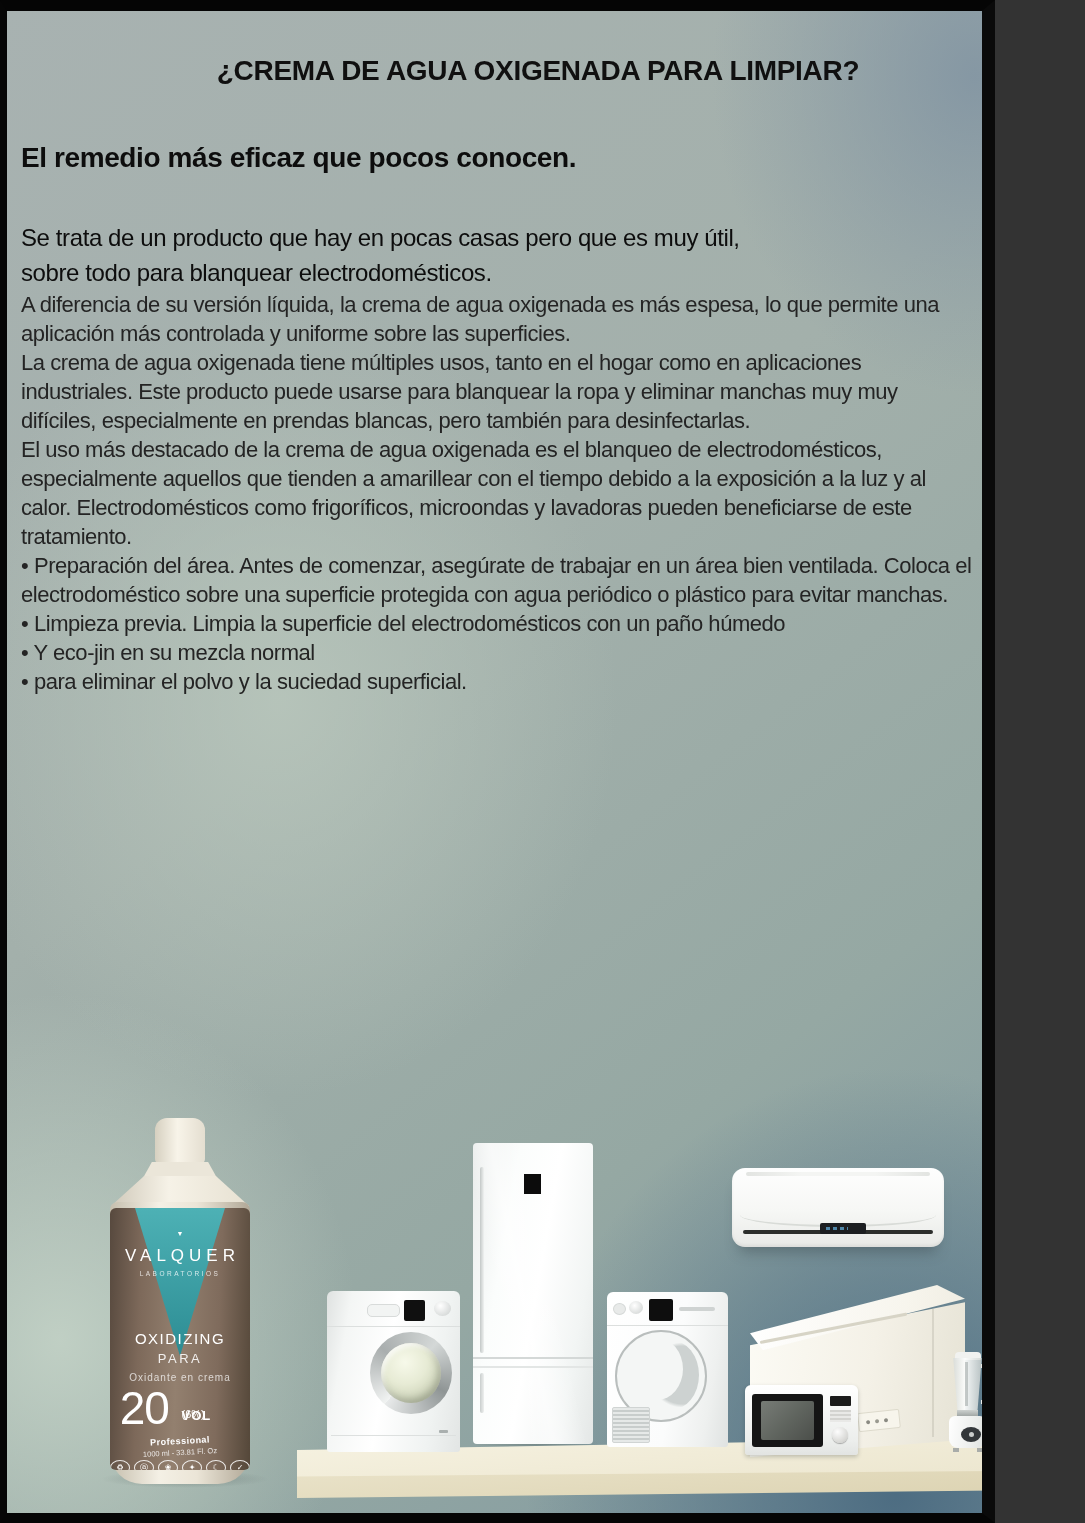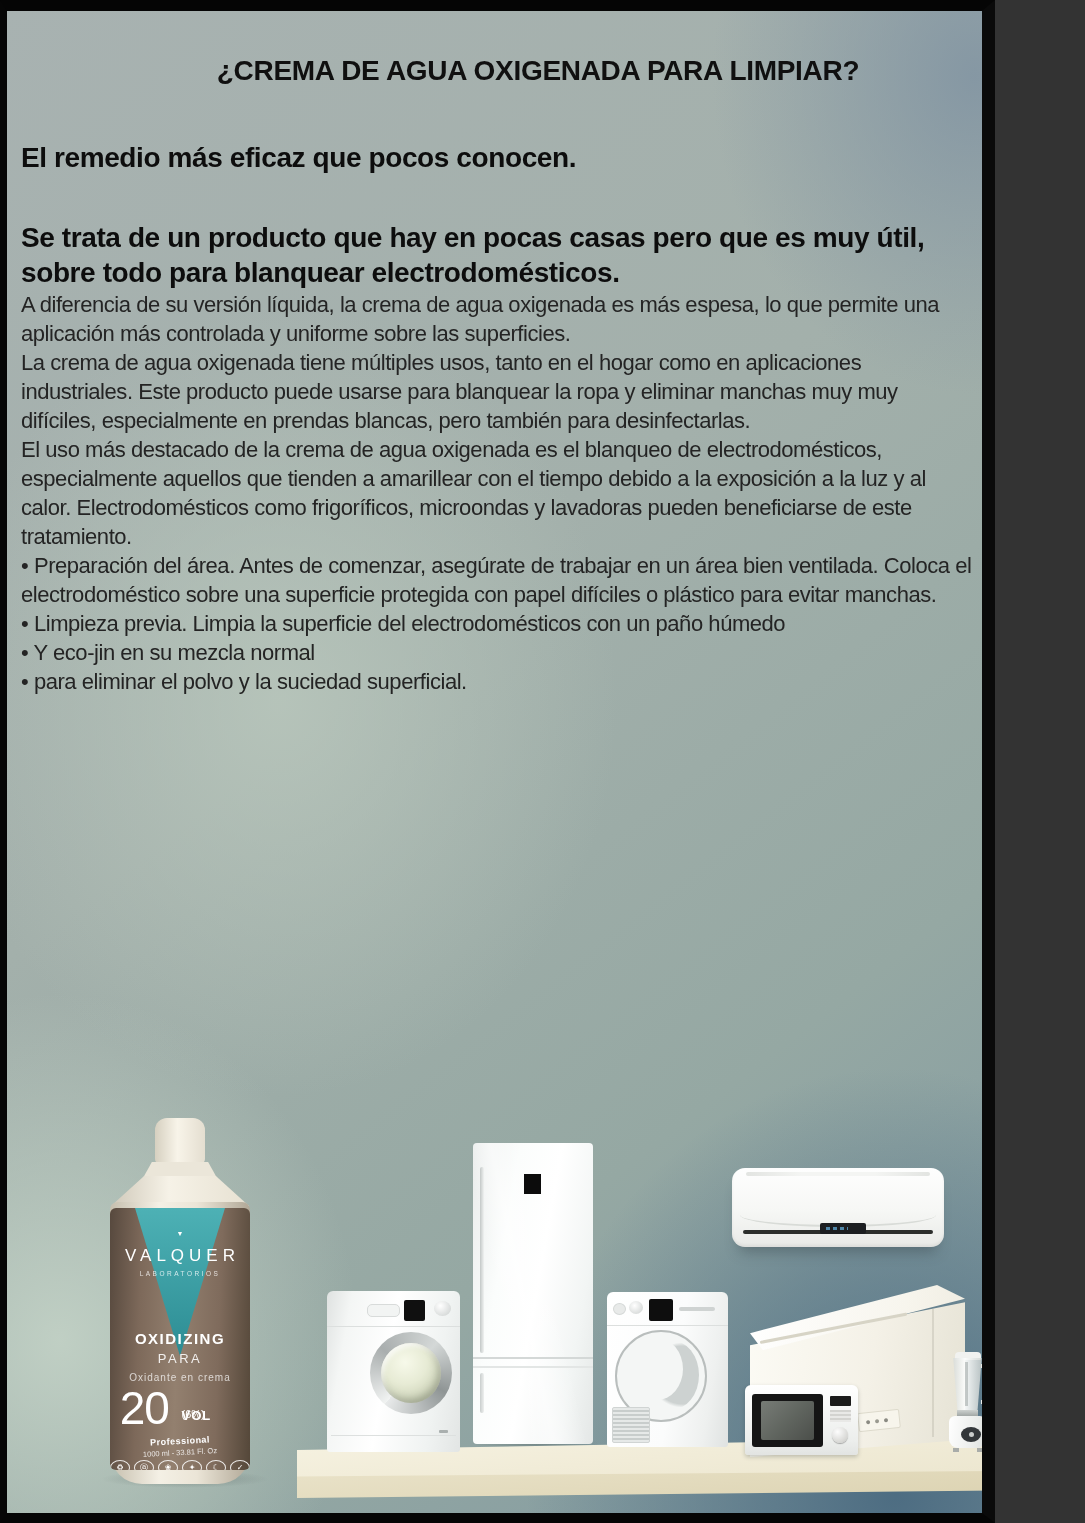--- a/index.html
+++ b/index.html
@@ -18,21 +18,21 @@
     border-top:11px solid #050505; border-left:7px solid #060606;
     border-right:13px solid #0a0a0a; border-bottom:10px solid #050505;
   }
   
   .doc { position:absolute; left:21px; top:0; width:1034px; z-index:5; }
   .doc h1 {
     margin:54px 0 0; text-align:center; font-size:28px; line-height:34px;
     font-weight:700; color:#101010; letter-spacing:-.3px;
   }
   .h2 { margin:52px 0 0; font-size:28px; line-height:35px; font-weight:700; color:#0d0d0d; letter-spacing:-.4px; }
-  .h3 { margin:45px 0 0; font-size:28px; line-height:35px; font-weight:700; color:#0d0d0d; letter-spacing:-.4px; white-space:pre-line; }
+  .h3 { margin:45px 0 0; font-size:24px; line-height:35px; font-weight:400; color:#0d0d0d; letter-spacing:-.4px; white-space:pre-line; }
   .doc p {
     margin:0; font-size:22px; line-height:29px; color:#242424;
     letter-spacing:-.45px; white-space:pre-line;
   }
   .p1{margin-top:38px}.p2{margin-top:30px}.p3{margin-top:30px}.p4{margin-top:30px}
   .p5{margin-top:32px}.p6{margin-top:33px}
   .b1{margin-top:36px}.b2{margin-top:30px}.b3{margin-top:4px}.b4{margin-top:3px}
   
   .scene { position:absolute; inset:0; z-index:2; }
   .scene * { position:absolute; }
@@ -56,21 +56,21 @@
   .bottle-body { left:5px; top:84px; width:140px; height:282px; border-radius:8px 8px 32px 32px;
     background:linear-gradient(90deg,#c6bfae,#f4f0e5 35%,#ebe5d7 62%,#b1a897); }
   .bottle-label { left:5px; top:90px; width:140px; height:262px; border-radius:6px;
     background:linear-gradient(92deg,#57493e,#7d695a 22%,#93806f 48%,#7f6b5c 76%,#544739); overflow:hidden; }
   .brand-tri { left:25px; top:0; width:90px; height:148px;
     clip-path:polygon(0 0,100% 0,50% 100%); background:linear-gradient(180deg,#4db1b5,#2c8c93); }
   .bottle-label span, .bottle-label div.t { position:absolute; left:0; width:100%; text-align:center; color:#fff; }
   .brand-mark { top:22px; font-size:7px; }
   .brand { top:38px; font-size:17px; letter-spacing:5px; text-indent:5px; }
   .brand-sub { top:62px; font-size:6.5px; letter-spacing:2.5px; color:rgba(255,255,255,.78) !important; }
-  .l-oxidizing { top:122px; font-size:15px; font-weight:700; letter-spacing:1.5px; }
+  .l-oxidizing { top:122px; font-size:15px; font-weight:400; letter-spacing:1.5px; }
   .l-cream { top:143px; font-size:13px; letter-spacing:2.5px; color:rgba(255,255,255,.88) !important; }
   .l-oxidante { top:164px; font-size:10px; letter-spacing:1px; color:rgba(255,255,255,.72) !important; }
   .l-vol { top:172px; left:0; width:100%; height:56px; display:flex; align-items:center; justify-content:center; color:#fff; }
   .l-vol .n20 { font-size:46px; line-height:50px; font-weight:400; letter-spacing:-1px; }
   .l-vol .volcol { display:flex; flex-direction:column; align-items:flex-start; margin-left:3px; position:static; }
   .l-vol .volcol b { font-size:13px; letter-spacing:1px; }
   .l-vol .volcol i { font-size:11px; font-style:normal; }
   .l-prof { top:228px; font-size:9px; font-weight:700; letter-spacing:.5px; transform:rotate(-3deg); }
   .l-size { top:240px; font-size:7.5px; color:rgba(255,255,255,.8) !important; transform:rotate(-3deg); }
   .l-certs { top:252px; left:0; width:100%; display:flex; justify-content:center; gap:4px; }
@@ -182,21 +182,21 @@
     <p class="p1">A diferencia de su versión líquida, la crema de agua oxigenada es más espesa, lo que permite una
 aplicación más controlada y uniforme sobre las superficies.</p>
     <p class="p3">La crema de agua oxigenada tiene múltiples usos, tanto en el hogar como en aplicaciones
 industriales. Este producto puede usarse para blanquear la ropa y eliminar manchas muy muy
 difíciles, especialmente en prendas blancas, pero también para desinfectarlas.</p>
     <p class="p6">El uso más destacado de la crema de agua oxigenada es el blanqueo de electrodomésticos,
 especialmente aquellos que tienden a amarillear con el tiempo debido a la exposición a la luz y al
 calor. Electrodomésticos como frigoríficos, microondas y lavadoras pueden beneficiarse de este
 tratamiento.</p>
     <p class="b1">• Preparación del área. Antes de comenzar, asegúrate de trabajar en un área bien ventilada. Coloca el
-electrodoméstico sobre una superficie protegida con papel difíciles o plástico para evitar manchas.</p>
+electrodoméstico sobre una superficie protegida con agua periódico o plástico para evitar manchas.</p>
     <p class="b2">• Limpieza previa. Limpia la superficie del electrodomésticos con un paño húmedo</p>
     <p class="b3">• Y eco-jin en su mezcla normal</p>
     <p class="b4">• para eliminar el polvo y la suciedad superficial.</p>
   </div>
 
   <div class="scene">
 
     <div class="cshadow" style="left:100px;top:1470px;width:170px;height:18px"></div>
     <div class="cshadow" style="left:330px;top:1442px;width:140px;height:14px"></div>
     <div class="cshadow" style="left:470px;top:1436px;width:130px;height:14px"></div>

